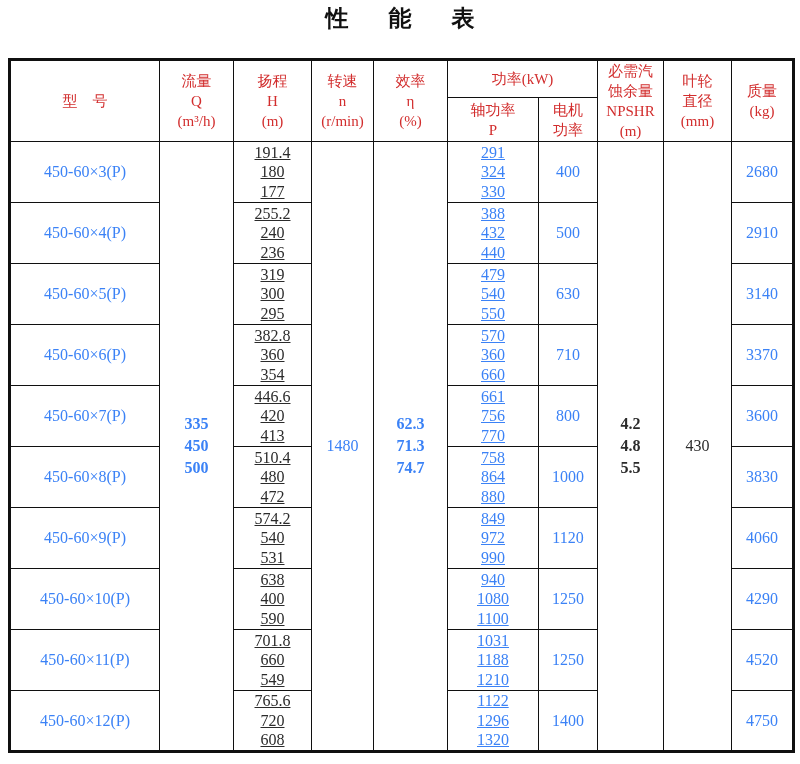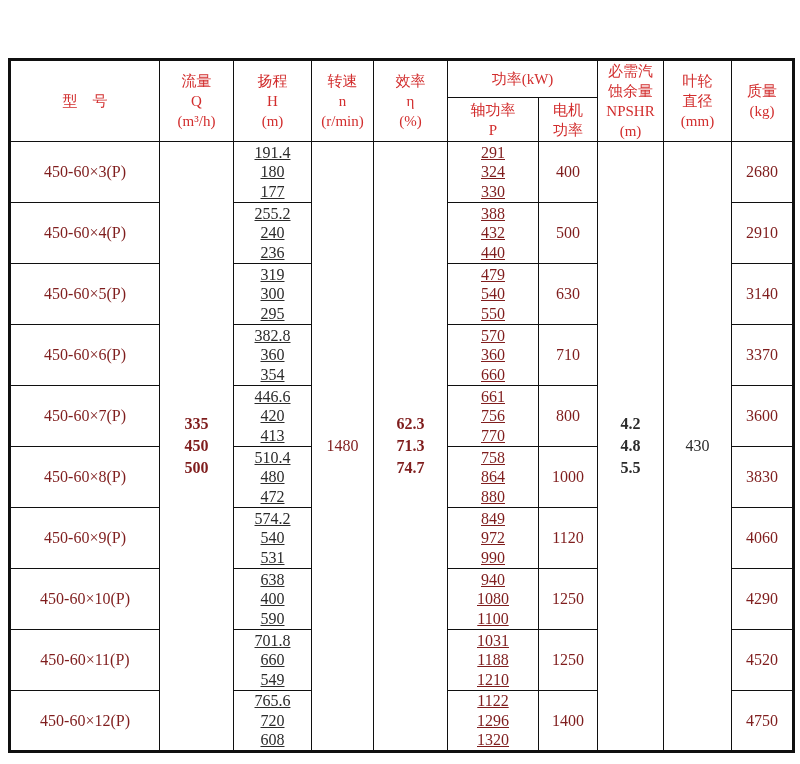--- a/index.html
+++ b/index.html
@@ -50,30 +50,31 @@
   }
   thead th {
     color: #d22d2d;
     font-size: 15px;
     line-height: 20px;
   }
   thead tr.h1 { height: 38px; }
   thead tr.h2 { height: 44px; }
   tbody tr { height: 61px; }
   tbody td { font-size: 16px; }
-  .red { color: #7f1d1d; }
+  .red { color: #3b82f6; }
   .blk { color: #2b2b2b; }
   .l3 div { line-height: 19.5px; text-decoration: underline; }
   .ml div { line-height: 22px; font-weight: bold; }
   .hl div { line-height: 20px; }
 </style>
 </head>
 <body>
 
 <div class="page">
+  <h1 class="title">性 能 表</h1>
 
   <table class="perf">
     <colgroup>
       <col style="width:150px">
         <col style="width:74px">
         <col style="width:78px">
         <col style="width:62px">
         <col style="width:74px">
         <col style="width:91px">
         <col style="width:59px">

